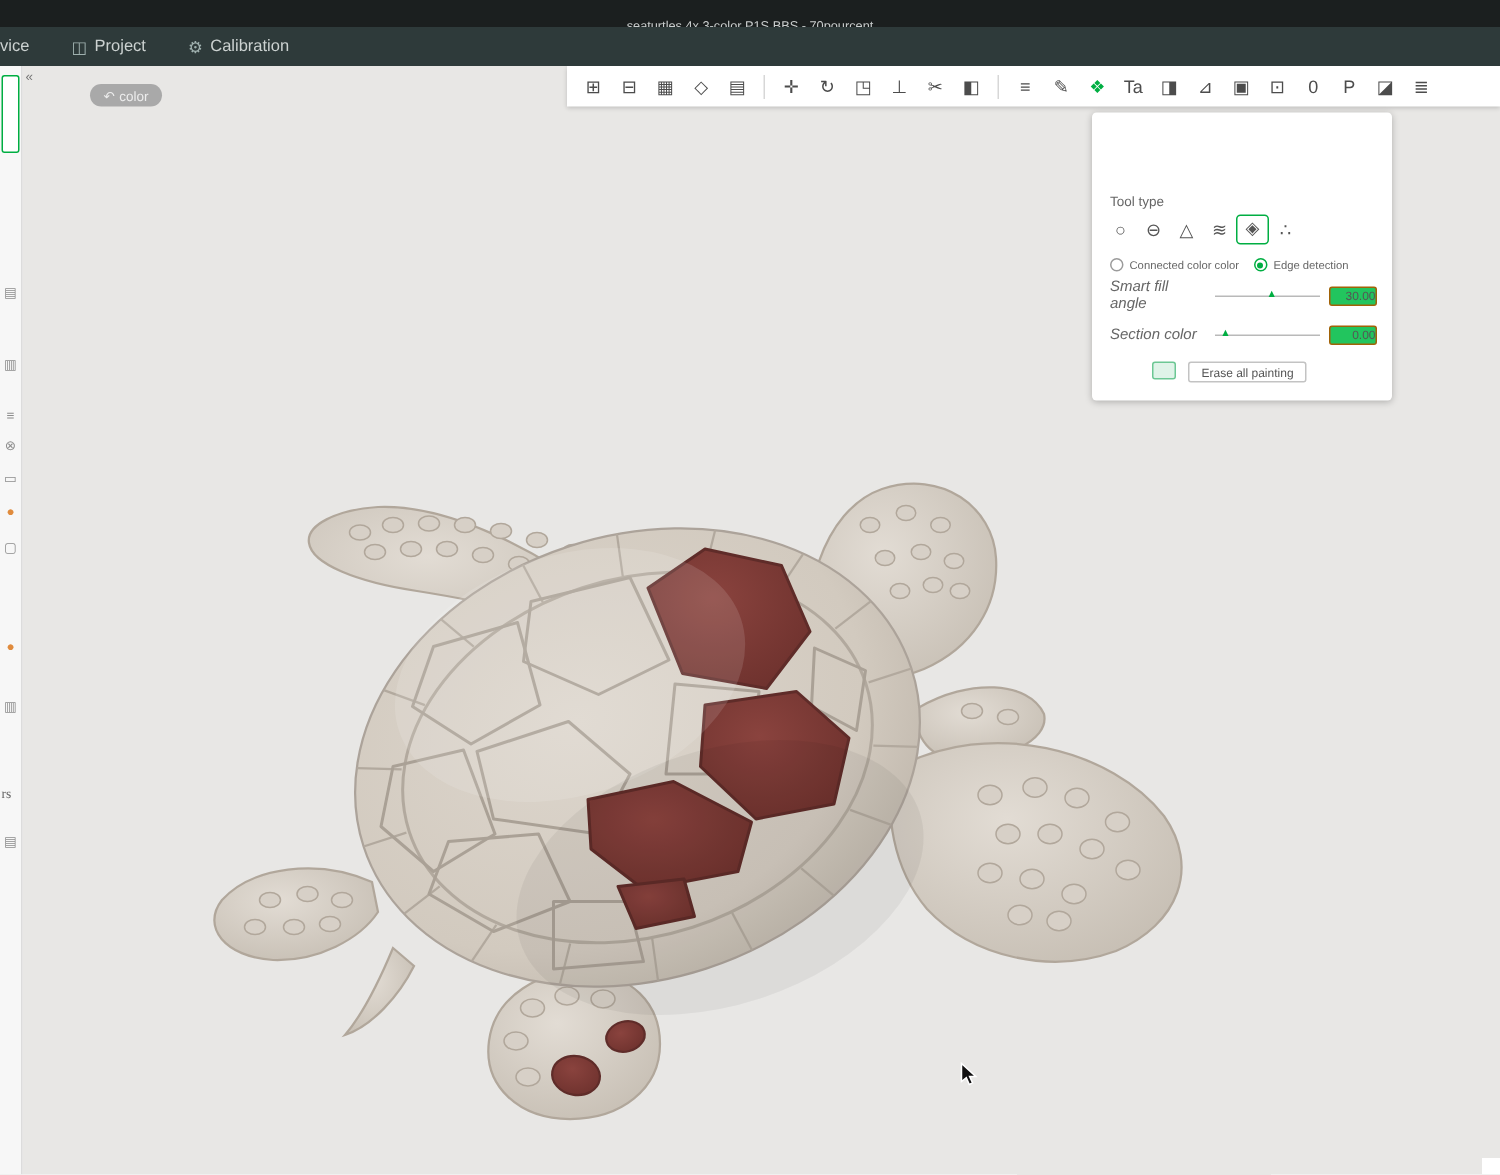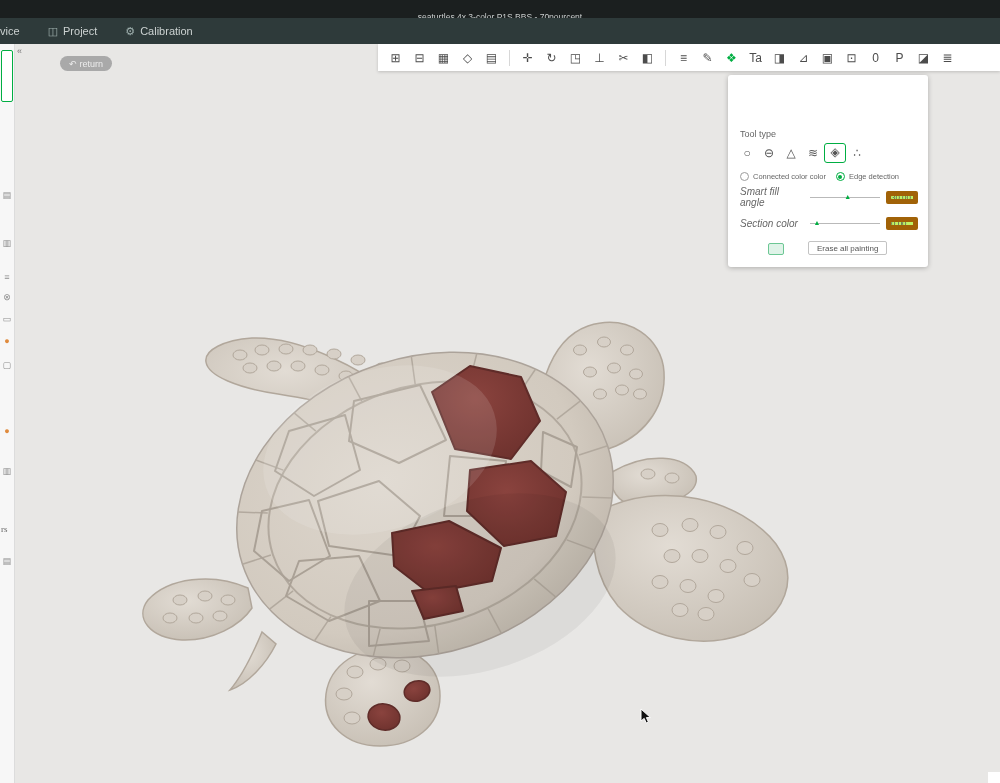--- a/index.html
+++ b/index.html
@@ -64,23 +64,23 @@
     font-size:7.5px; color:#666; }
   .radio { width:9px; height:9px; border:1px solid #9b9b9b; border-radius:50%; background:#fff;
     margin-right:4px; cursor:pointer; flex:0 0 auto; position:relative; }
   .radio.sel { border-color:#00ae42; }
   .radio.sel::after { content:""; position:absolute; inset:1.5px; background:#00ae42; border-radius:50%; }
   .radio-lbl2 { margin-left:10px; }
   .slider-row { position:absolute; left:12px; right:10px; height:14px; display:flex; align-items:center; }
   .sl-label { width:64px; font-size:10px; color:#666; flex:0 0 auto;font-style:italic; }
   .sl-track { position:relative; flex:1; height:1px; background:#b9b9b9; margin:0 6px; cursor:pointer; }
   .sl-marker { position:absolute; top:-4px; transform:translateX(-50%); color:#00ae42; font-size:7px; line-height:7px; cursor:pointer; }
-  .sl-value { width:32px; height:13px; border:5px solid #a16207; border-radius:2px; font-size:8px; color:#555;
-    text-align:left; background:#bef264; flex:0 0 auto; }
-  .erase-row { position:absolute; left:12px; top:166px; display:flex; align-items:flex-end; gap:24px;padding-left:28px; }
+  .sl-value { width:32px; height:13px; border:1px solid #a16207; border-radius:2px; font-size:8px; color:#555;
+    text-align:right; background:#22c55e; flex:0 0 auto; }
+  .erase-row { position:absolute; left:12px; top:166px; display:flex; align-items:flex-start; gap:8px;padding-left:28px; }
   .erase-ic { width:16px; height:12px; background:#dff3e8; border:1px solid #6cc794; border-radius:2px; cursor:pointer; }
   .erase-btn { height:14px; padding:0 8px; border:1px solid #c3c3c3; border-radius:2px; background:#fff;
     font-size:8px; color:#555; display:flex; align-items:center; cursor:pointer; }
 
   .corner { position:absolute; right:0; bottom:0; width:12px; height:11px; background:#fff; z-index:5; }
   .cursor { position:absolute; left:640px; top:708px; z-index:40; pointer-events:none; }
 </style>
 </head>
 <body>
 
@@ -286,21 +286,21 @@
     <span class="tb-icon">▣</span>
     <span class="tb-icon">⊡</span>
     <span class="tb-icon">0</span>
     <span class="tb-icon">P</span>
     <span class="tb-icon">◪</span>
     <span class="tb-icon">≣</span>
   </div>
 
   <div class="return-btn">
     <span>↶</span>
-    <span>return</span>
+    <span>color</span>
   </div>
 
   <div class="panel">
 
     <span class="lbl-tooltype">Tool type</span>
     <div class="tools">
       <span class="tool">○</span>
       <span class="tool">⊖</span>
       <span class="tool">△</span>
       <span class="tool">≋</span>

